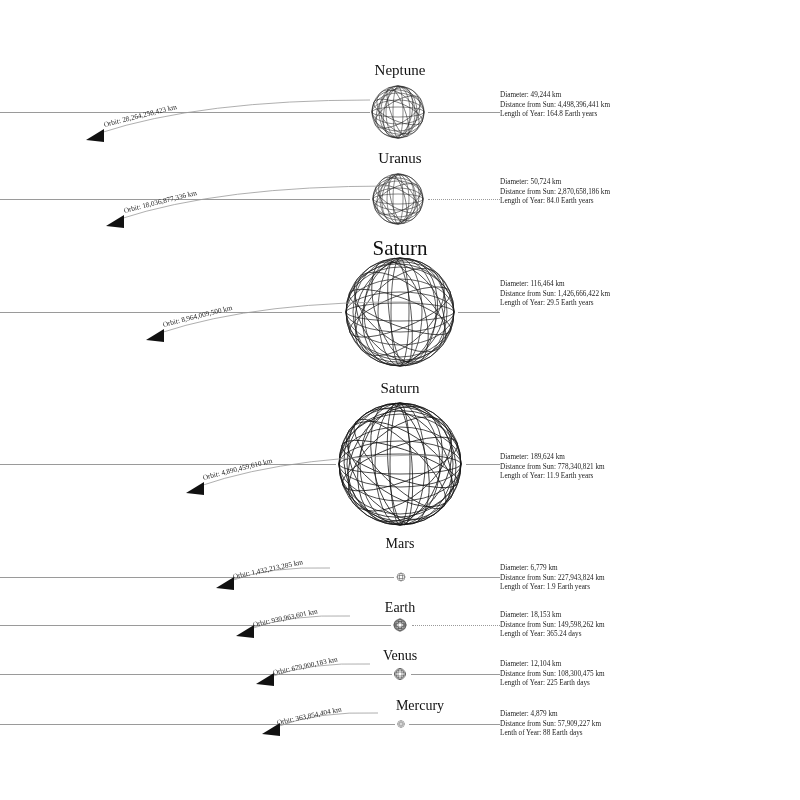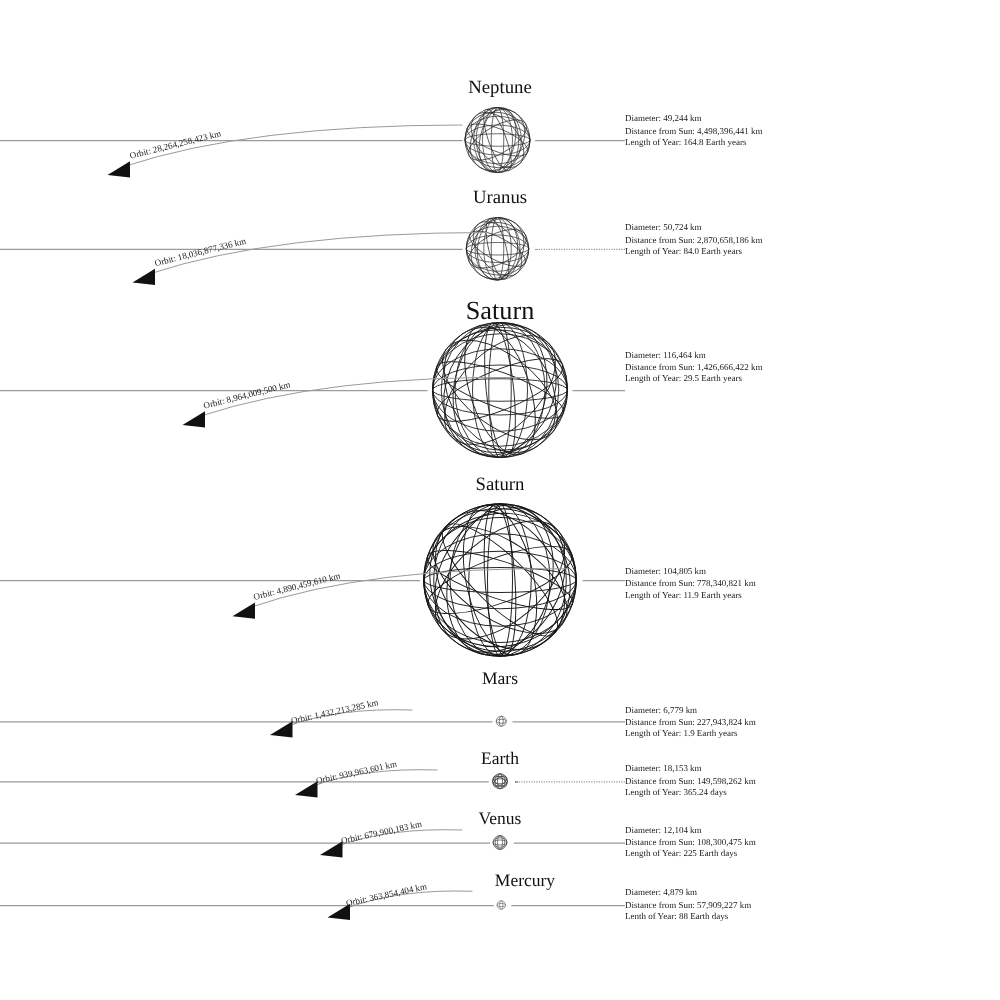--- a/index.html
+++ b/index.html
@@ -190,21 +190,21 @@
           <ellipse cx="0" cy="0" rx="61" ry="12" transform="rotate(86)"></ellipse>
           <ellipse cx="0" cy="0" rx="61" ry="57" transform="rotate(8)"></ellipse>
           <ellipse cx="0" cy="0" rx="61" ry="53" transform="rotate(-10)"></ellipse>
           <ellipse cx="0" cy="0" rx="61" ry="20" transform="rotate(44)"></ellipse>
         </g>
       </svg>
     </div>
     <div class="leader" style="left:0px;top:464px;width:336px;"></div>
     <div class="leader" style="left:466px;top:464px;width:34px;"></div>
     <div class="stats" style="left:500px;top:453px;font-size:7.2px;">
-      <div>Diameter: 104,805 km</div>
+      <div>Diameter: 189,624 km</div>
       <div>Distance from Sun: 778,340,821 km</div>
       <div>Length of Year: 11.9 Earth years</div>
     </div>
     <div class="orbit">
       <svg width="800" height="800" viewBox="0 0 800 800">
         <path d="M 455 455 Q 295 453 200 486" fill="none" stroke="#9a9a9a" stroke-width="0.8"></path>
         <path d="M 204 482 L 186 493 L 204 495 Z" fill="#111111"></path>
       </svg>
     </div>
     <div class="orbit-label" style="left:203px;top:474px;font-size:7.2px;transform:rotate(-14deg);">Orbit: 4,890,459,610 km</div>

